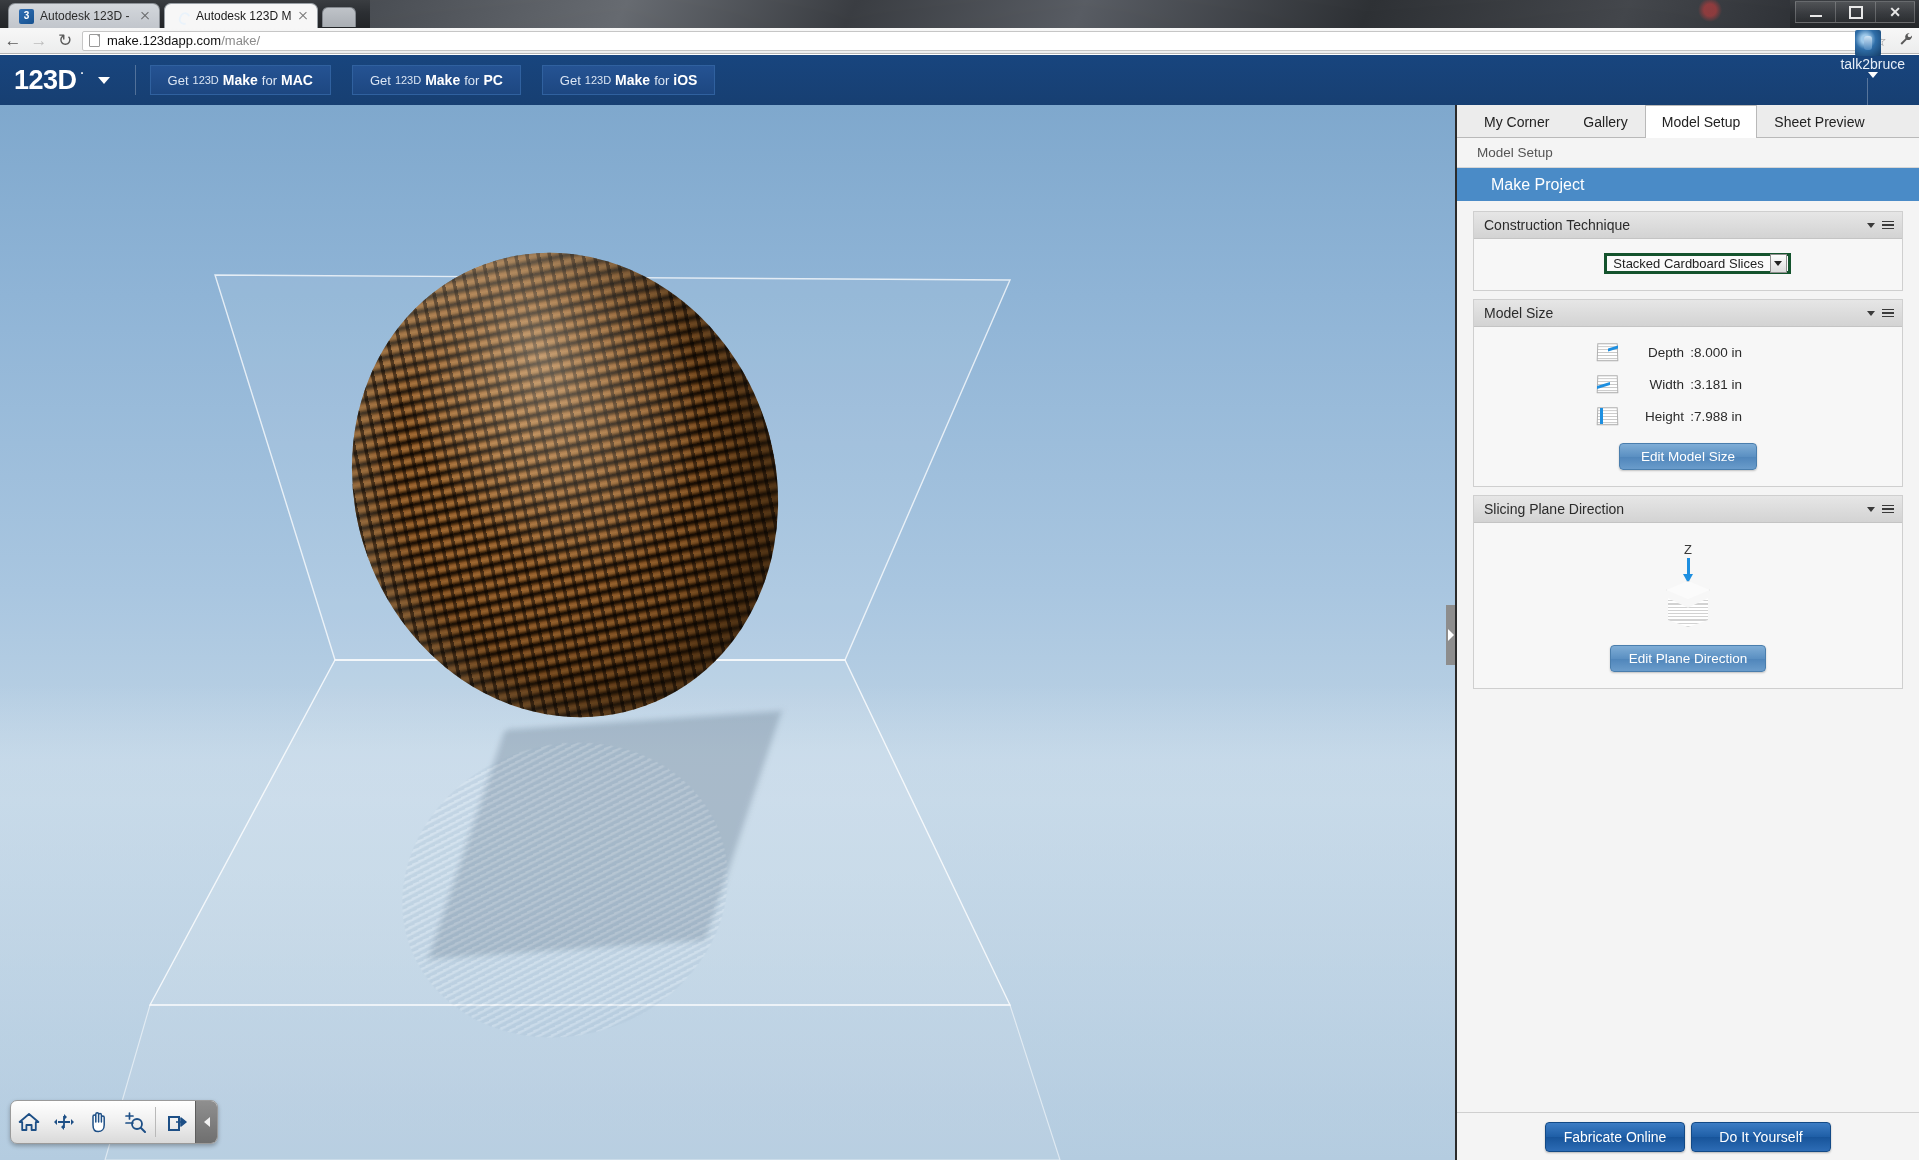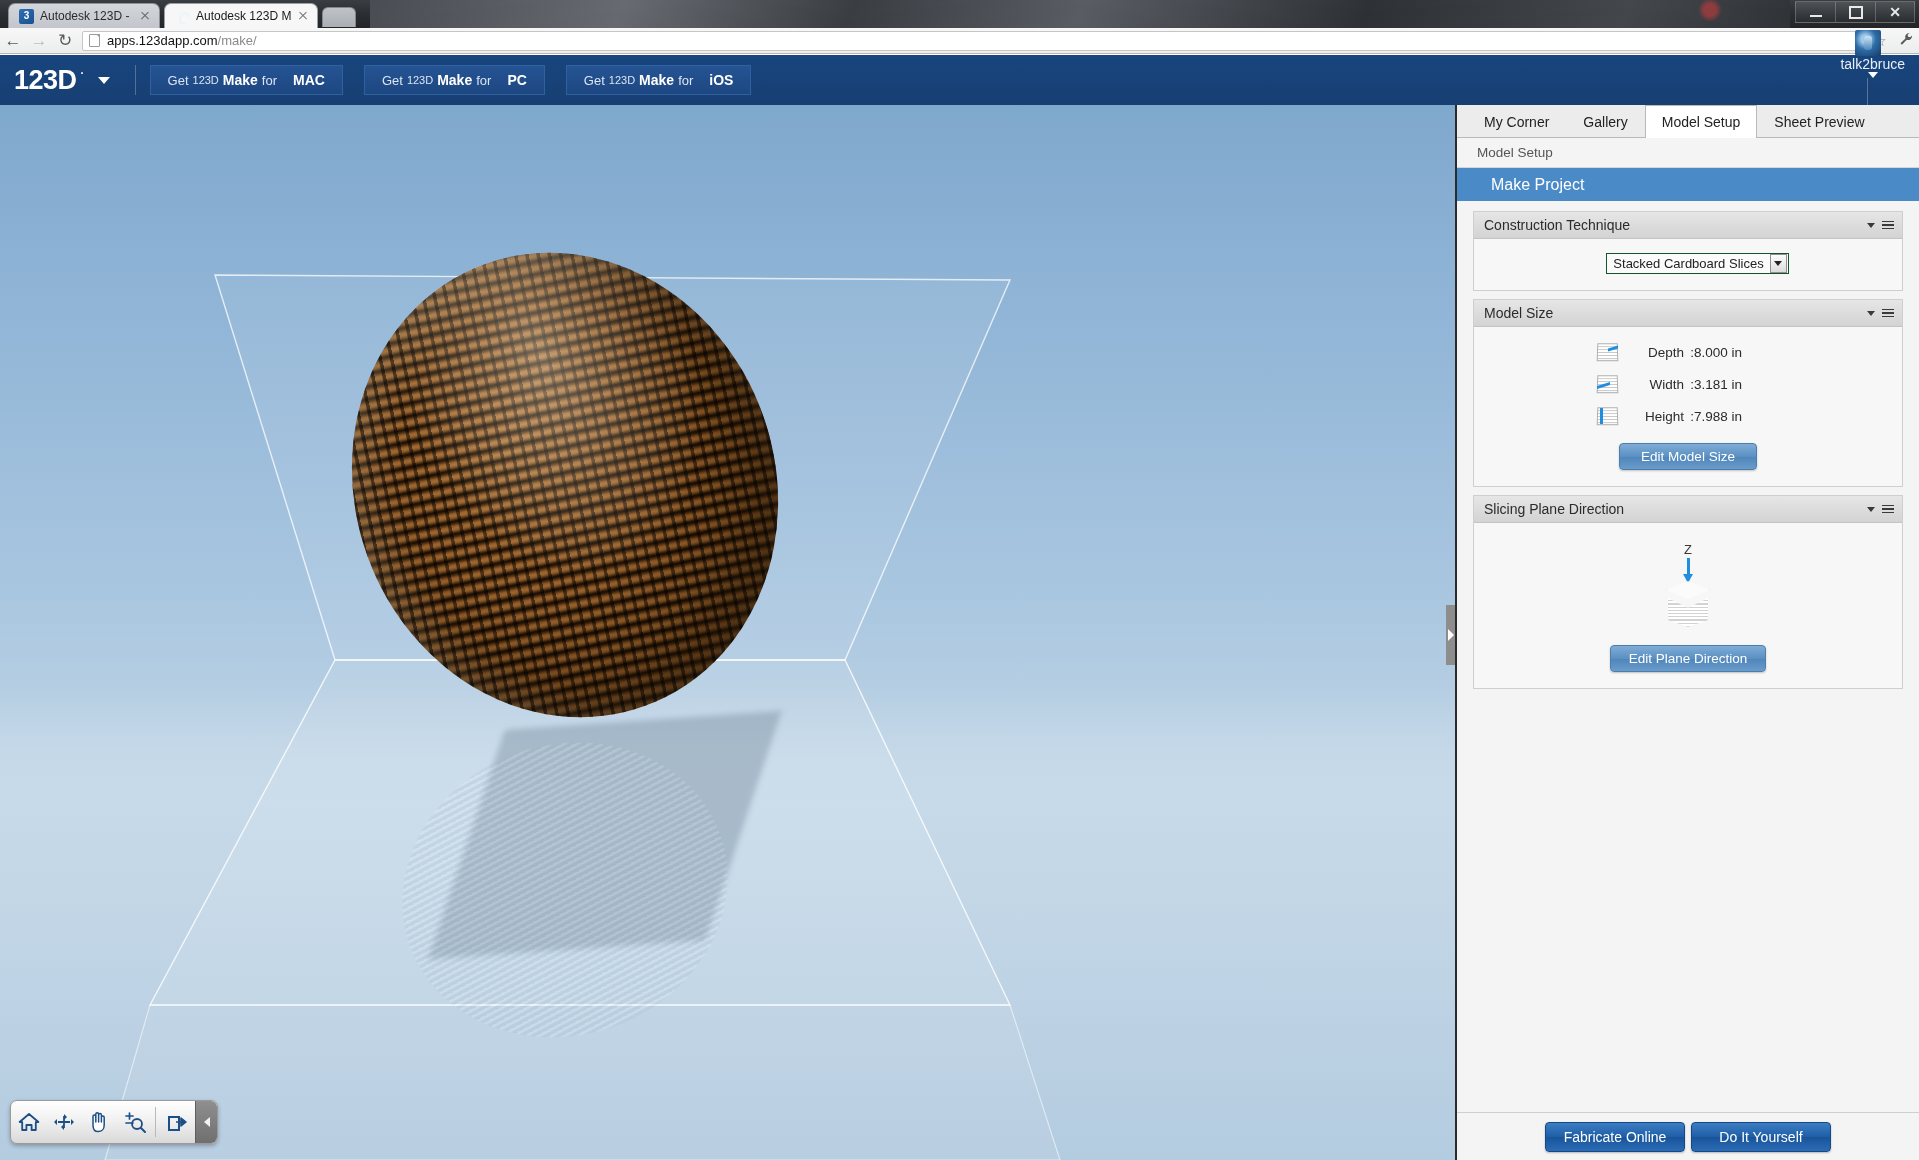--- a/index.html
+++ b/index.html
@@ -150,21 +150,21 @@
   .get-btns { display: flex; align-items: center; gap: 12px; margin-left: 14px; }
   .get-btn {
     height: 30px; padding: 0 17px; margin-right: 9px;
     background: linear-gradient(180deg,#255393 0%,#1d4781 100%);
     border: 1px solid #30619f;
     color: #dbe6f4; font-size: 13px;
     display: flex; align-items: center; white-space: nowrap;
   }
   .get-btn b { color: #fff; margin: 0 4px; font-size: 14px; }
   .get-btn .sm { font-size: 11px; }
-  .get-btn .cap { color: #fff; font-weight: bold; font-size: 14px; margin-left: 16px;}
+  .get-btn .cap { color: #fff; font-weight: bold; font-size: 14px; margin-left: 4px;}
   .header-right {
     margin-left: auto; display: flex; align-items: center; gap: 0; padding-right: 14px; flex-direction: column;
   }
   .avatar {
     width: 26px; height: 26px; border-radius: 2px;
     background: radial-gradient(circle at 40% 35%, #9ec9ea 0 18%, #2f6ea8 45%, #143c66 100%);
     position: relative; overflow: hidden;
   }
   .avatar::after{
     content:""; position:absolute; left:9px; top:6px; width:8px; height:14px; border-radius:3px;
@@ -320,21 +320,21 @@
     border-left: 4px solid transparent; border-right: 4px solid transparent;
     border-top: 5px solid #3a3a3a;
   }
   .hamburger { width: 12px; }
   .hamburger span { display:block; height:1.6px; background:#3a3a3a; margin:2px 0; }
   .sec-body { padding: 14px 0 16px 0; background: #f7f7f7; }
 
   .select-row { display: flex; justify-content: center; }
   .fake-select {
     display: flex; align-items: center; height: 21px;
-    border: 1px solid #14532d; background: #fbfbfb; font-size: 13px; color: #222; margin-left: 19px;
+    border: 3px solid #14532d; background: #fbfbfb; font-size: 13px; color: #222; margin-left: 19px;
   }
   .fake-select .lbl { padding: 0 6px; }
   .fake-select .arw {
     width: 17px; height: 19px; margin: 0 1px 0 0;
     background: linear-gradient(180deg,#fdfdfd,#dcdcdc);
     border: 1px solid #8f8f8f;
     display: flex; align-items: center; justify-content: center;
   }
   .fake-select .arw i {
     width:0;height:0;border-left:4px solid transparent;border-right:4px solid transparent;
@@ -439,21 +439,21 @@
       <div class="wc wc-close">✕</div>
     </div>
   </div>
 
   <div class="browser-navbar">
     <div class="navbtn">←</div>
     <div class="navbtn dim">→</div>
     <div class="navbtn">↻</div>
     <div class="urlbar">
       <span class="url-pageicon"></span>
-      <span class="url-host">apps.123dapp.com</span>
+      <span class="url-host">make.123dapp.com</span>
         <span class="url-path">/make/</span>
     </div>
     <div class="star-icon">☆</div>
     <div class="wrench-icon">
       <svg width="14" height="14" viewBox="0 0 14 14" aria-hidden="true">
         <path d="M10.6 1.2a3.9 3.9 0 0 0-4.2 5.2L1.5 11.3l1.4 1.4 4.9-4.9a3.9 3.9 0 0 0 5.2-4.2L11.2 5.3 9.1 4.8 8.6 2.7z" fill="#5a5a5a"></path>
       </svg>
     </div>
   </div>
 

